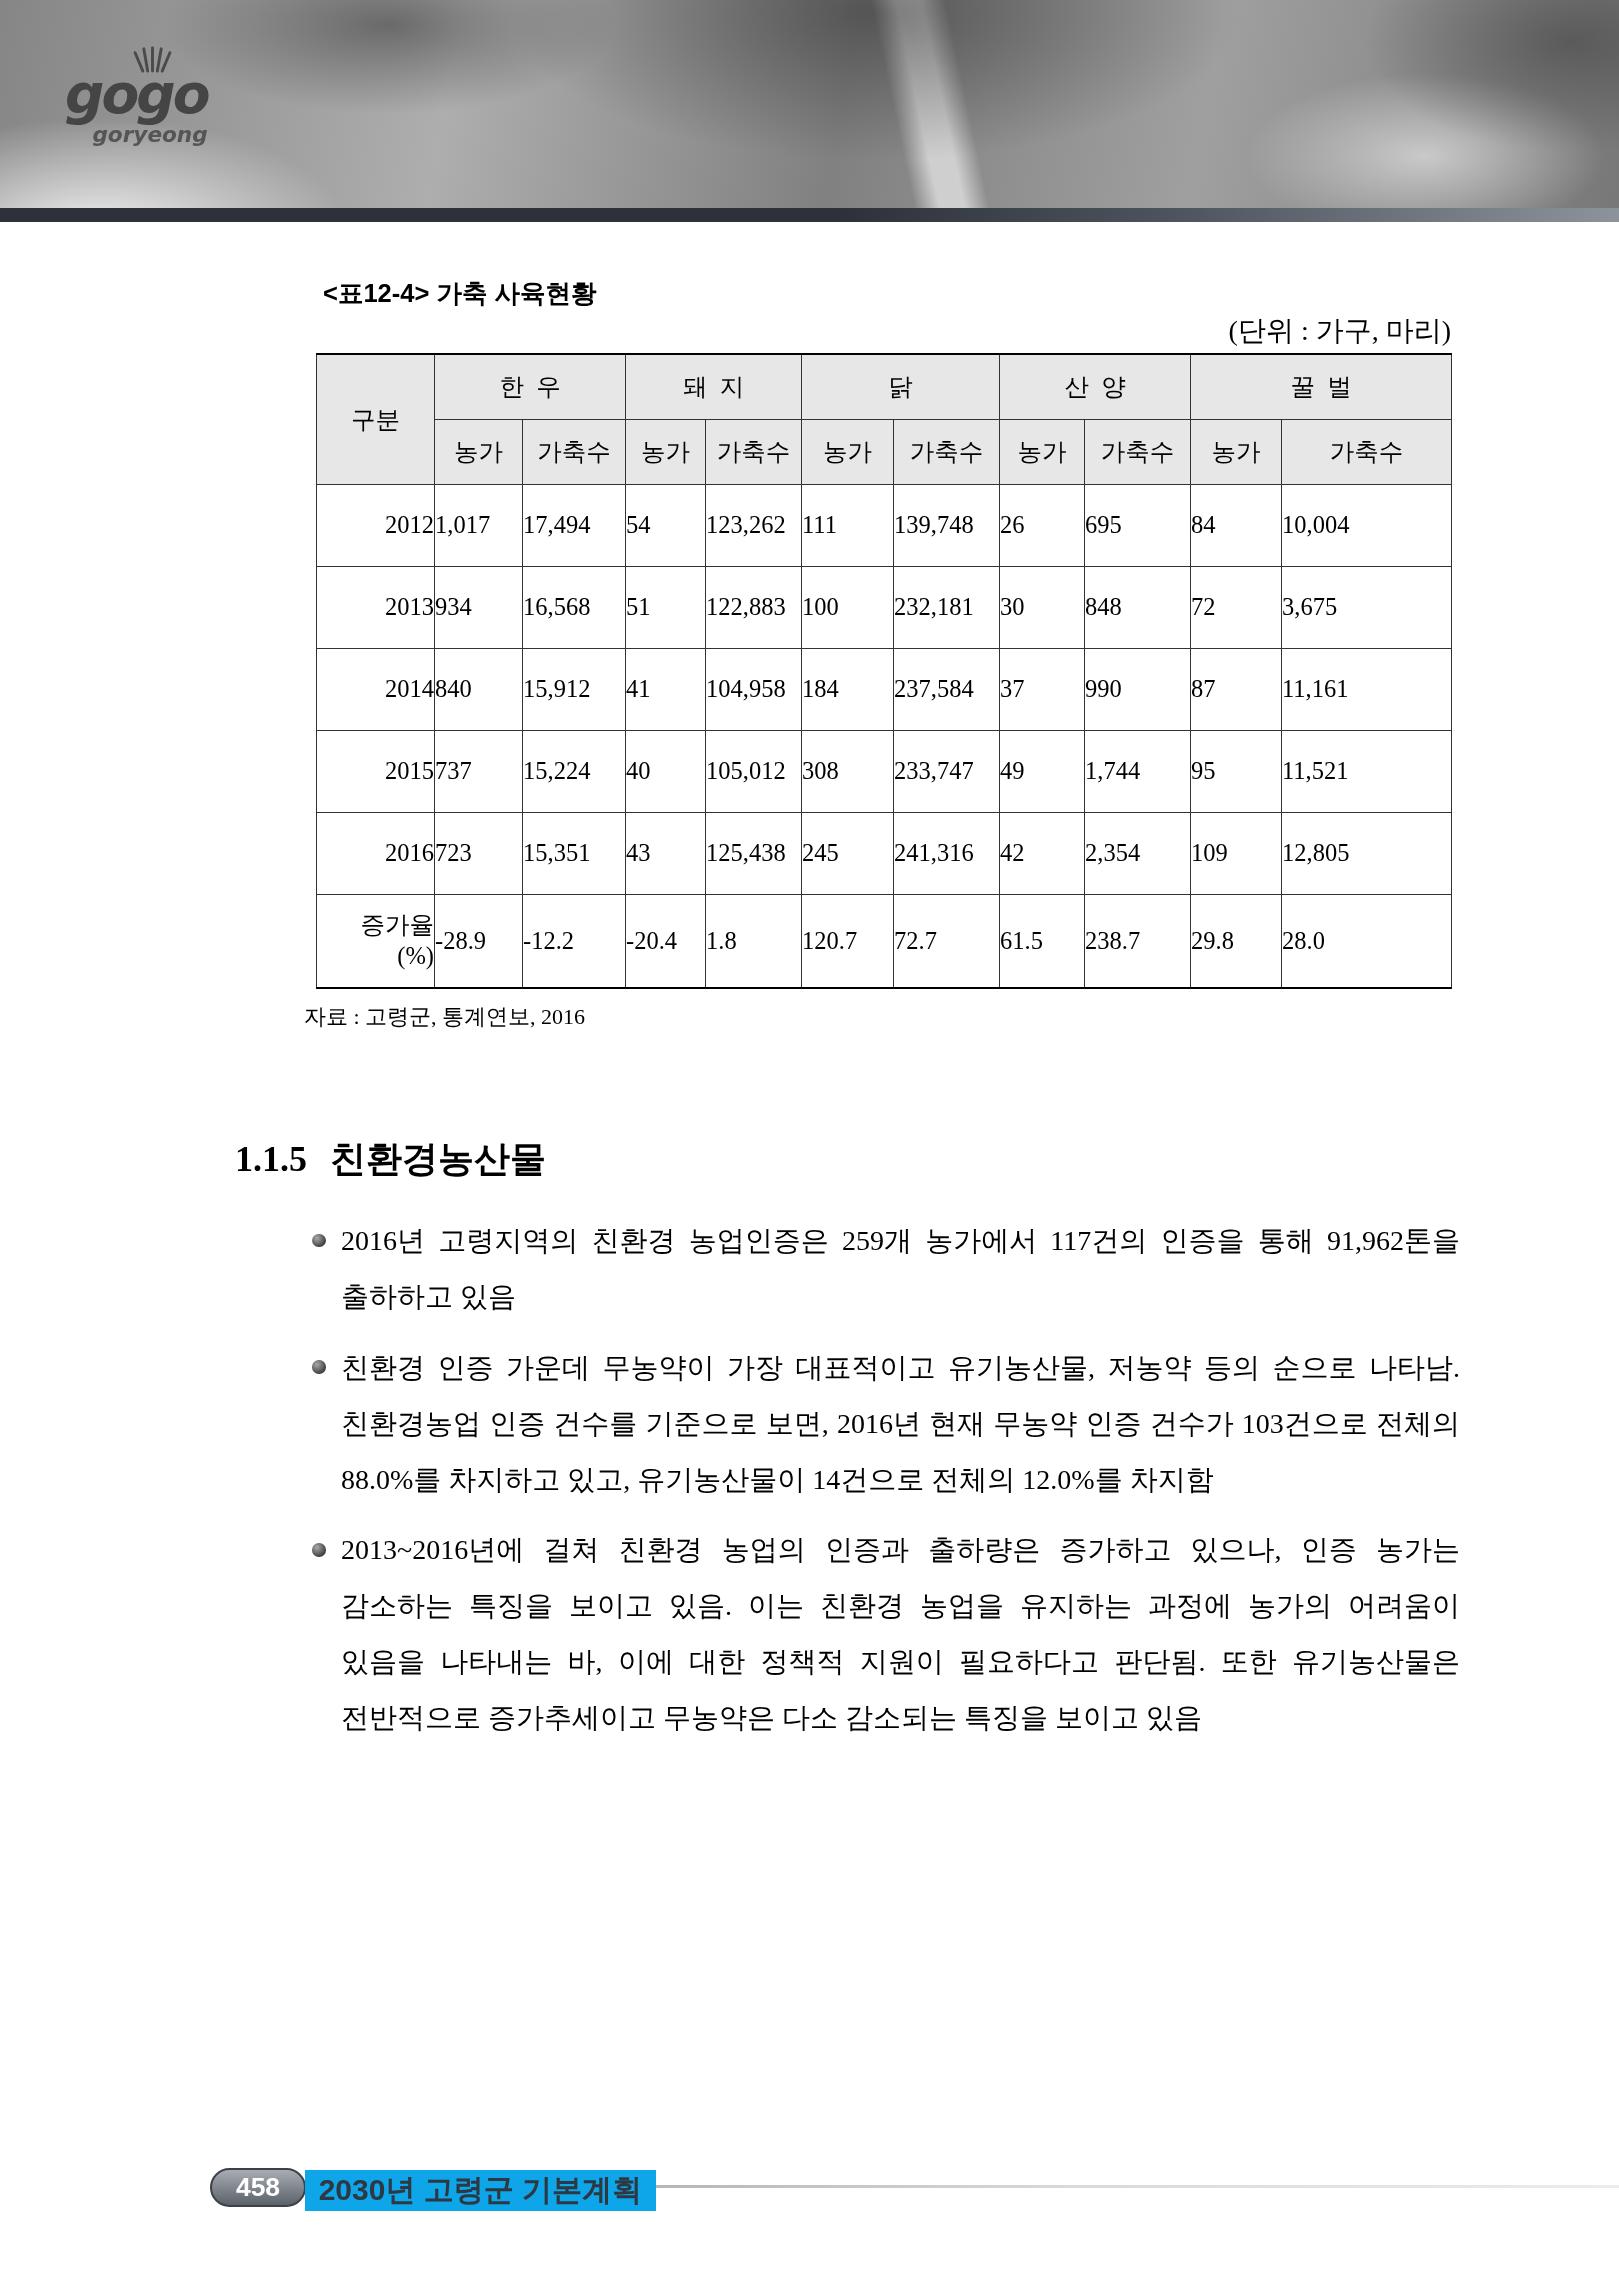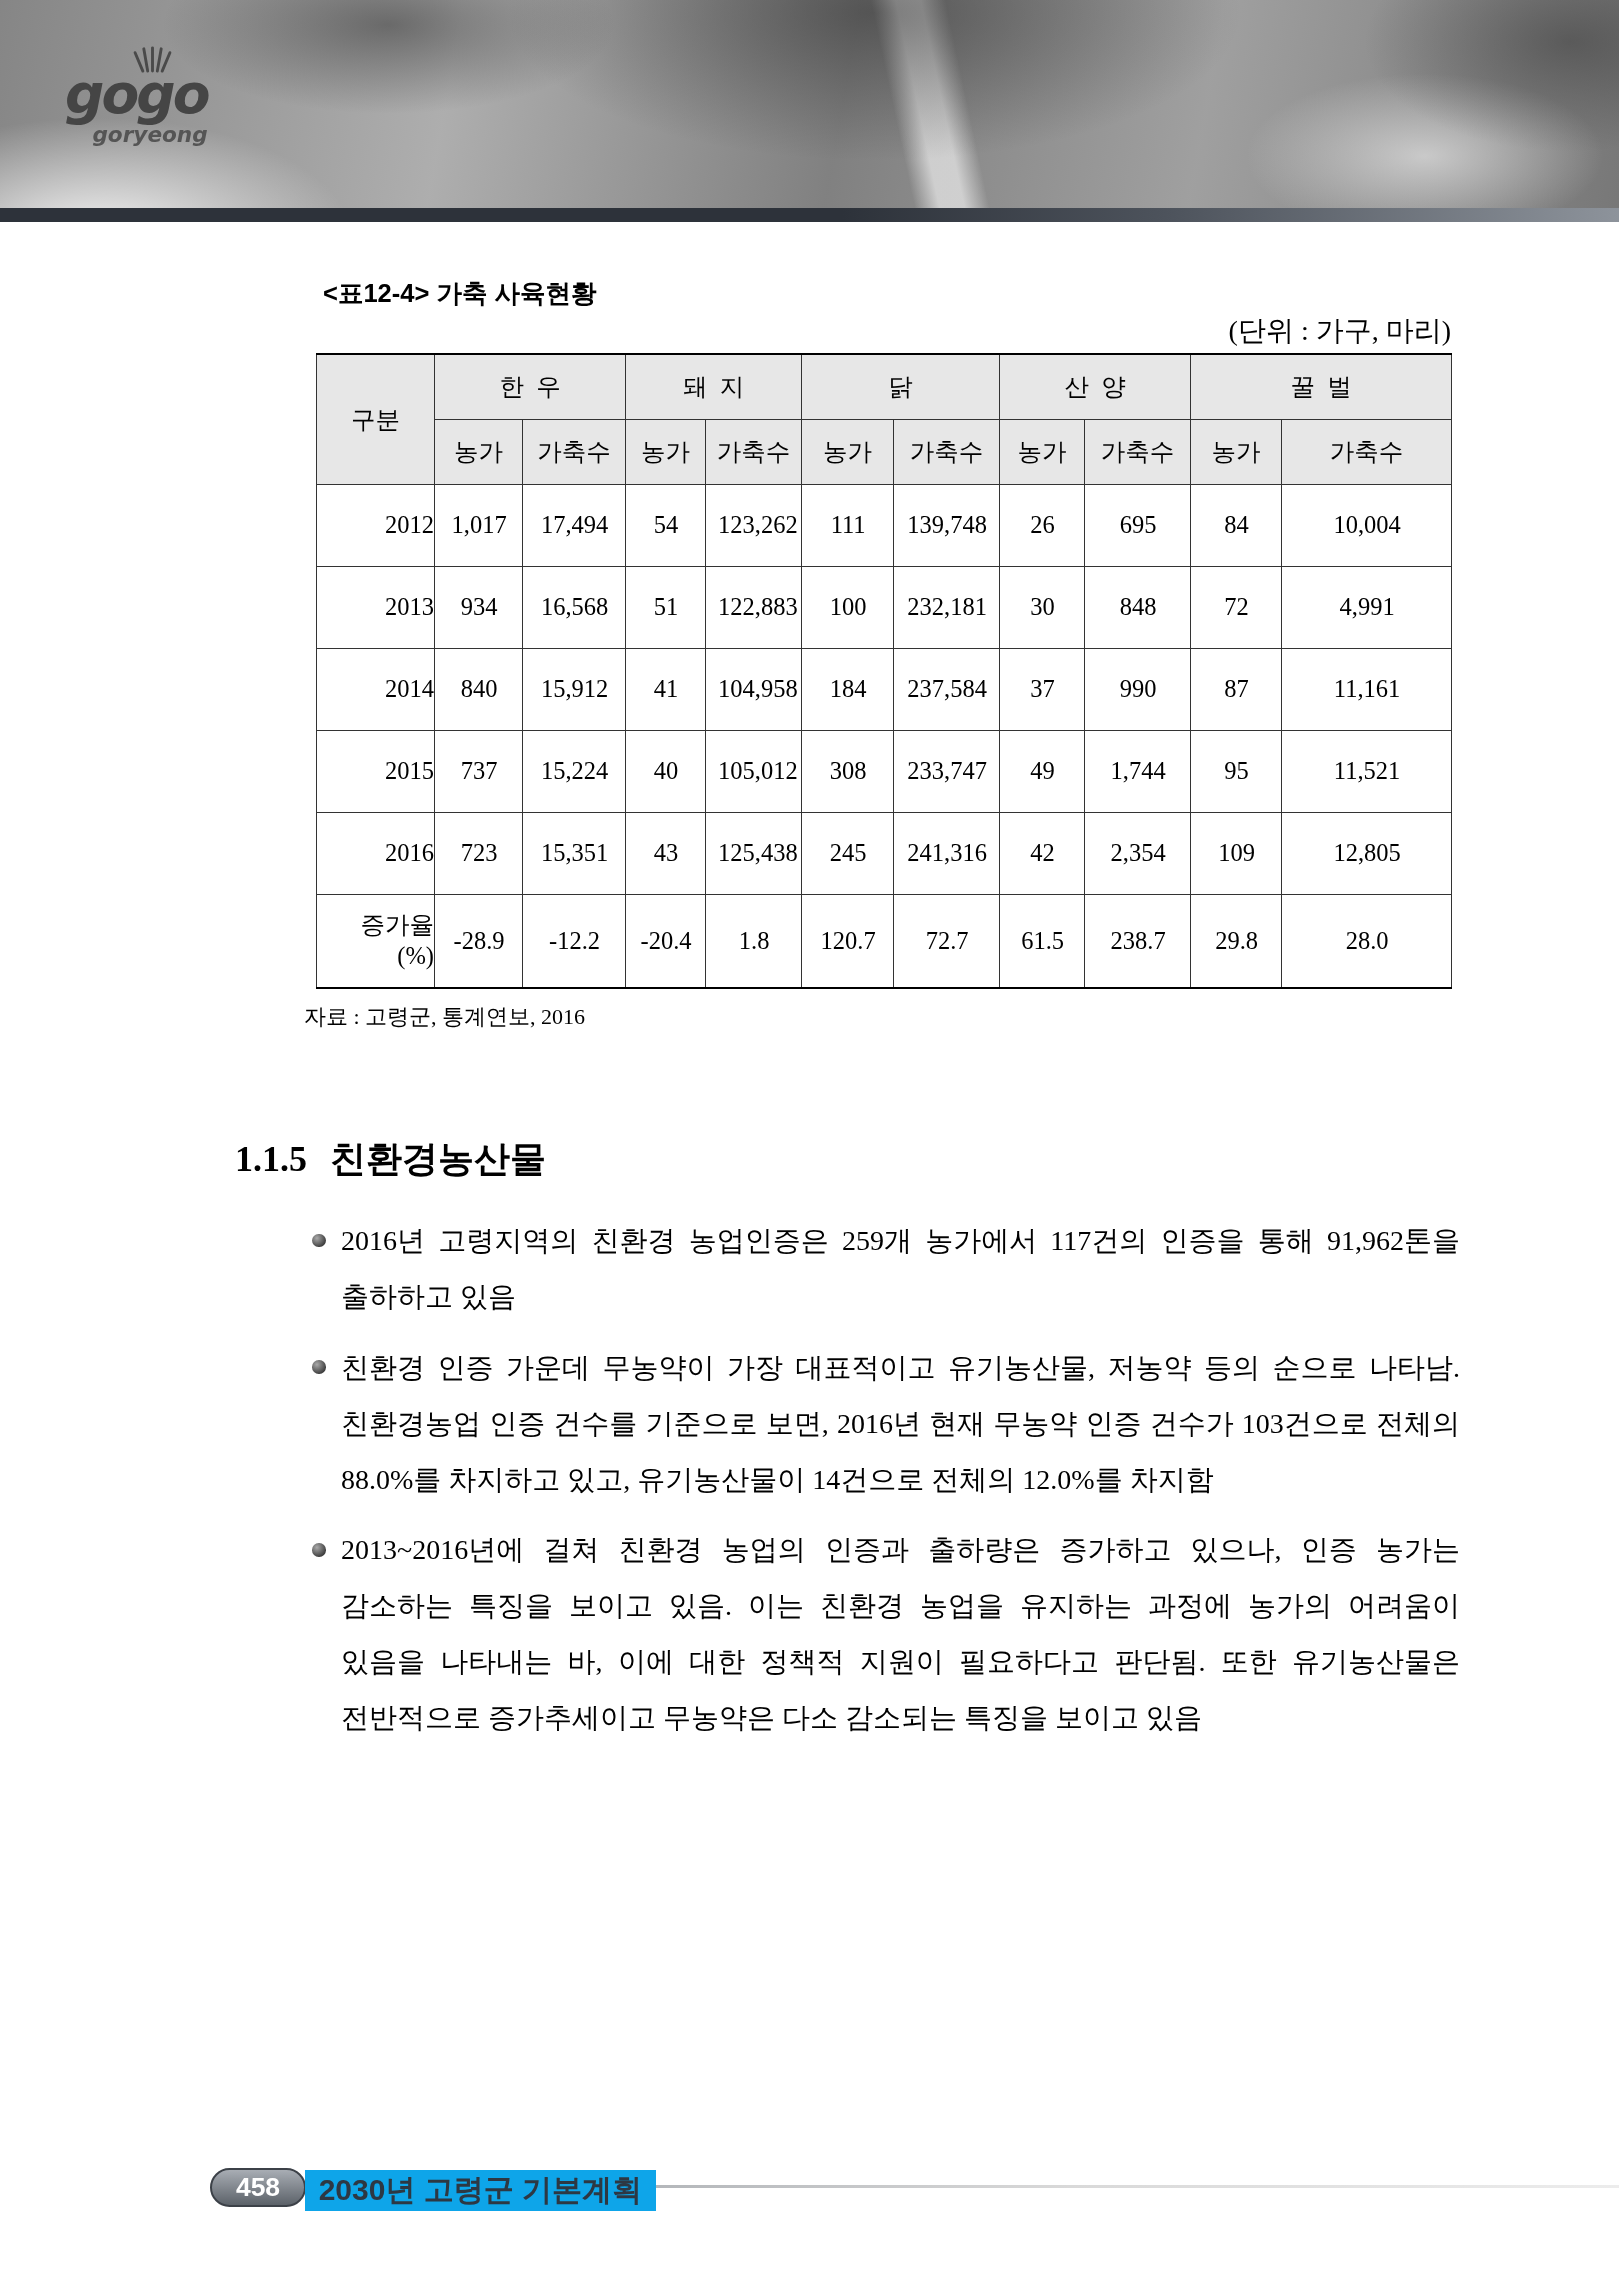--- a/index.html
+++ b/index.html
@@ -69,21 +69,21 @@
     background:#e7e7e7;
     font-weight:normal; text-align:center;
     white-space:pre;
   }
   table.livestock thead tr { height:65px; }
   table.livestock tbody tr { height:82px; }
   table.livestock tbody tr.growth { height:94px; }
   td.row-label {
     text-align:right; white-space:pre-line; line-height:1.25;
   }
-  td.num { text-align:center; padding-right:10.8px;padding-left:12px; }
+  td.num { text-align:left; padding-right:10.8px; }
   .source-note {
     position:absolute; left:304px; top:1002px;
     font-size:22px; color:#000;
   }
 
   
   .section-heading {
     position:absolute; left:235px; top:1135px;
     font-weight:bold; font-size:36px; color:#000;
     display:flex; gap:23px; align-items:baseline;
@@ -206,21 +206,21 @@
       <td class="row-label">2013</td>
       <td class="num">934</td>
       <td class="num">16,568</td>
       <td class="num">51</td>
       <td class="num">122,883</td>
       <td class="num">100</td>
       <td class="num">232,181</td>
       <td class="num">30</td>
       <td class="num">848</td>
       <td class="num">72</td>
-      <td class="num">4,991</td>
+      <td class="num">3,675</td>
     </tr>
     <tr>
       <td class="row-label">2014</td>
       <td class="num">840</td>
       <td class="num">15,912</td>
       <td class="num">41</td>
       <td class="num">104,958</td>
       <td class="num">184</td>
       <td class="num">237,584</td>
       <td class="num">37</td>

